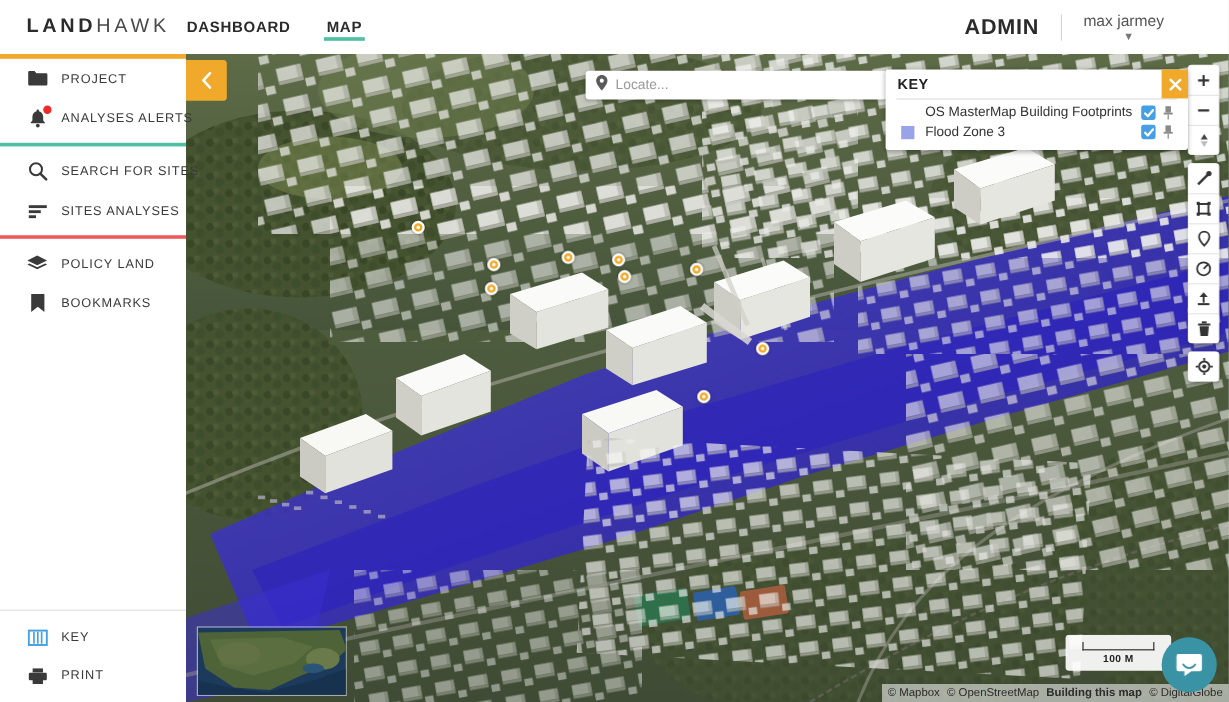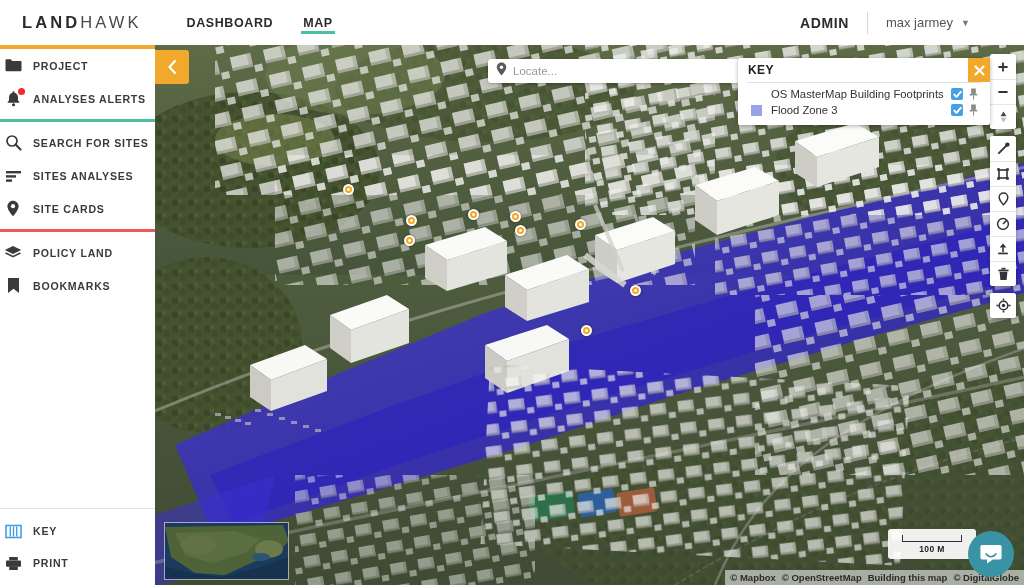--- a/index.html
+++ b/index.html
@@ -14,47 +14,47 @@
   
   #header {
     position: absolute; top: 0; left: 0; width: 988px; height: 45px;
     background: #ffffff; display: flex; align-items: center;
     z-index: 40;
   }
   #logo { margin-left: 22px; font-size: 16.5px; letter-spacing: 3.1px; color: #2b2b2b; white-space: nowrap; }
   #logo .b { font-weight: bold; }
   #logo .l { font-weight: normal; color: #4a4a4a; }
 
-  .navtabs { display: flex; align-items: flex-end; margin-left: 39px; height: 45px; }
+  .navtabs { display: flex; align-items: flex-end; margin-left: 8px; height: 45px; }
   .navtab {
     font-size: 12.5px; font-weight: bold; letter-spacing: 0.6px;
     color: #2b2b2b; padding: 0 6px; cursor: pointer;
     height: 45px; display: flex; align-items: center; position: relative;
   }
   .navtab + .navtab { margin-left: 18px; }
   .navtab.active::after {
     content: ""; position: absolute; left: 4px; right: 4px; bottom: 11px;
     height: 3px; background: #4EBFA0;
   }
 
   #header-right { margin-left: auto; display: flex; align-items: center; margin-right: 18px; }
-  #admin-label { font-size: 14px; font-weight: bold; letter-spacing: 0.6px; color: #2b2b2b; cursor: pointer; }
+  #admin-label { font-size: 18px; font-weight: bold; letter-spacing: 0.6px; color: #2b2b2b; cursor: pointer; }
   #hdr-divider { width: 1px; height: 22px; background: #d6d6d6; margin: 0 18px; }
-  #user-menu { display: flex; align-items: center; font-size: 13px; color: #555; cursor: pointer; }
+  #user-menu { display: flex; align-items: center; font-size: 13px; color: #555; cursor: pointer; flex-direction: column; }
   #user-caret { margin-left: 8px; font-size: 9px; color: #777; }
 
   
   #sidebar {
     position: absolute; top: 45px; left: 0; width: 155px; height: 540px;
     background: #fff; border-top: 4px solid #F0A92B; z-index: 35;
     display: flex; flex-direction: column;
   }
   .side-item {
-    display: flex; align-items: center; height: 33px; padding-left: 2px;
-    cursor: pointer; position: relative; font-weight: bold;
+    display: flex; align-items: center; height: 33px; padding-left: 20px;
+    cursor: pointer; position: relative;
   }
   .side-item .ico {
     width: 22px; height: 22px; display: flex; align-items: center;
     justify-content: center; margin-right: 9px; flex: 0 0 22px; position: relative;
   }
   .side-item .lbl {
     font-size: 10.6px; letter-spacing: 0.75px; color: #3a3a3a; white-space: nowrap;
   }
   .divider-green { height: 3px; background: #4EBFA0; margin: 4px 0; }
   .divider-red   { height: 3px; background: #EE5A5A; margin: 4px 0; }
@@ -148,21 +148,21 @@
     border-radius: 50%; background: #3A93A5; z-index: 26; cursor: pointer;
     display: flex; align-items: center; justify-content: center;
   }
 
   
   #attrib {
     position: absolute; right: 0; bottom: 0; height: 15px; z-index: 21;
     display: flex; align-items: center; padding: 0 5px; gap: 6px;
     background: rgba(255,255,255,.55);
   }
-  #attrib span, #attrib a { font-size: 9.5px; color: #2b2b2b; text-decoration: none; white-space: nowrap; font-weight: bold; }
+  #attrib span, #attrib a { font-size: 9.5px; color: #2b2b2b; text-decoration: none; white-space: nowrap; }
   #attrib a.bold { font-weight: bold; }
 
   
   .poi {
     position: absolute; width: 11px; height: 11px; border-radius: 50%;
     background: #F5A623; border: 2px solid #fff; box-shadow: 0 0 2px rgba(0,0,0,.6);
     z-index: 12;
   }
   .poi::after {
     content:""; position:absolute; left:50%; top:50%; width:3px; height:3px;
@@ -230,29 +230,20 @@
       <span class="ico">
         <svg width="17" height="14" viewBox="0 0 17 14">
             <rect x="1" y="2" width="15" height="2.4" fill="#3a3a3a"></rect>
             <rect x="1" y="6.2" width="10" height="2.4" fill="#3a3a3a"></rect>
             <rect x="1" y="10.4" width="6" height="2.4" fill="#3a3a3a"></rect>
           </svg>
       </span>
       <span class="lbl">SITES ANALYSES</span>
     </div>
 
-    <div class="side-item">
-      <span class="ico">
-        <svg width="14" height="17" viewBox="0 0 14 17">
-            <path fill="#3a3a3a" d="M7 .7C3.9.7 1.4 3.2 1.4 6.3c0 4 5.6 10 5.6 10s5.6-6 5.6-10C12.6 3.2 10.1.7 7 .7z"></path>
-            <circle cx="7" cy="6.2" r="2.1" fill="#fff"></circle>
-          </svg>
-      </span>
-      <span class="lbl">SITE CARDS</span>
-    </div>
 
     <div class="divider-red"></div>
 
     <div class="side-item">
       <span class="ico">
         <svg width="18" height="16" viewBox="0 0 18 16">
             <path fill="#3a3a3a" d="M9 1L.8 5 9 9l8.2-4z"></path>
             <path fill="#3a3a3a" d="M9 10.8L2.4 7.6.8 8.4 9 12.4l8.2-4-1.6-.8z"></path>
           </svg>
       </span>

